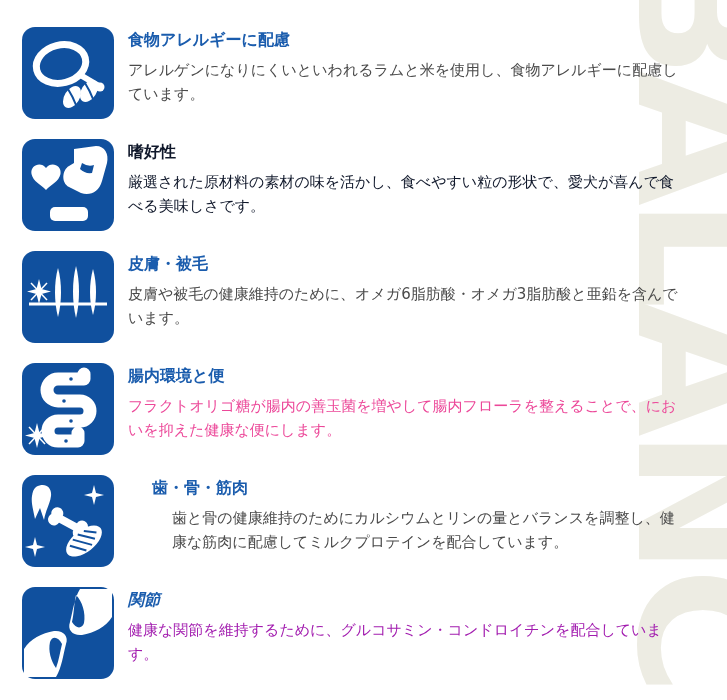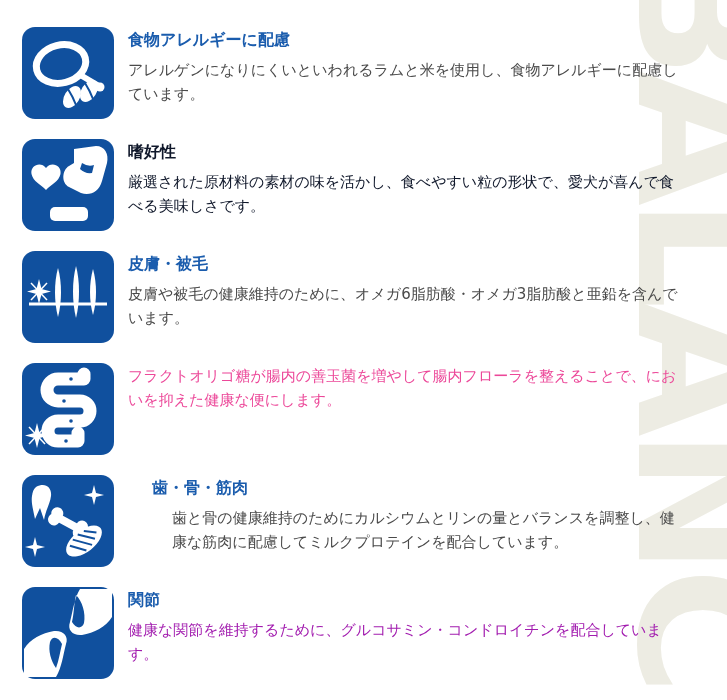--- a/index.html
+++ b/index.html
@@ -105,20 +105,21 @@
               <circle cx="44" cy="78" r="1.8"></circle>
           </g>
           <path fill="#ffffff" d="M15 60 L17.5 70 L27 72.5 L17.5 75 L15 85 L12.5 75 L3 72.5 L12.5 70 Z"></path>
           <g stroke="#ffffff" stroke-width="1.5">
             <line x1="7" y1="64" x2="23" y2="81"></line>
             <line x1="23" y1="64" x2="7" y2="81"></line>
           </g>
         </svg>
       </div>
       <div class="txt">
+        <h3 class="sec-title" style="color: rgb(26, 92, 173);">腸内環境と便</h3>
         <p class="sec-body" style="color: #ec4899;">フラクトオリゴ糖が腸内の善玉菌を増やして腸内フローラを整えることで、においを抑えた健康な便にします。</p>
       </div>
     </div>
 
     <div class="section">
       <div class="icon-tile">
         <svg width="92" height="92" viewBox="0 0 92 92">
           <rect x="0" y="0" width="92" height="92" rx="13" fill="#10509e"></rect>
           <path fill="#ffffff" d="M14 12 c9 -5 16 0 15 9 c-1 8 -5 13 -7 24 l-4 -12 l-5 11 c-2 -10 -4 -17 -3 -23 c0.5 -4 1.5 -7 4 -9 Z"></path>
           <g fill="#ffffff" transform="rotate(28 46 48)">
@@ -153,19 +154,19 @@
       <div class="icon-tile">
         <svg width="92" height="92" viewBox="0 0 92 92">
           <rect x="0" y="0" width="92" height="92" rx="13" fill="#10509e"></rect>
           <path fill="#ffffff" d="M58 2 L90 2 L90 30 C84 40 72 46 60 48 C51 49 45 43 48 35 C51 24 52 12 58 2 Z
                                  M50 35 C52 27 52 16 54 8 C60 14 64 26 62 36 C60 42 54 42 50 35 Z" fill-rule="evenodd"></path>
           <path fill="#ffffff" d="M34 90 L2 90 L2 62 C8 52 20 46 32 44 C41 43 47 49 44 57 C41 68 40 80 34 90 Z"></path>
           <path fill="#10509e" d="M40 57 c-2 8 -3 16 -6 24 c-5 -7 -8 -17 -6 -26 c2 -6 8 -6 12 2 Z"></path>
         </svg>
       </div>
       <div class="txt">
-        <h3 class="sec-title" style="color: rgb(26, 92, 173);">関節</h3>
+        <h3 class="sec-title" style="color: rgb(26, 92, 173); font-style: italic;">関節</h3>
         <p class="sec-body" style="color: #a21caf;">健康な関節を維持するために、グルコサミン・コンドロイチンを配合しています。</p>
       </div>
     </div>
 
   </div>
 </div>
 
 </body></html>

